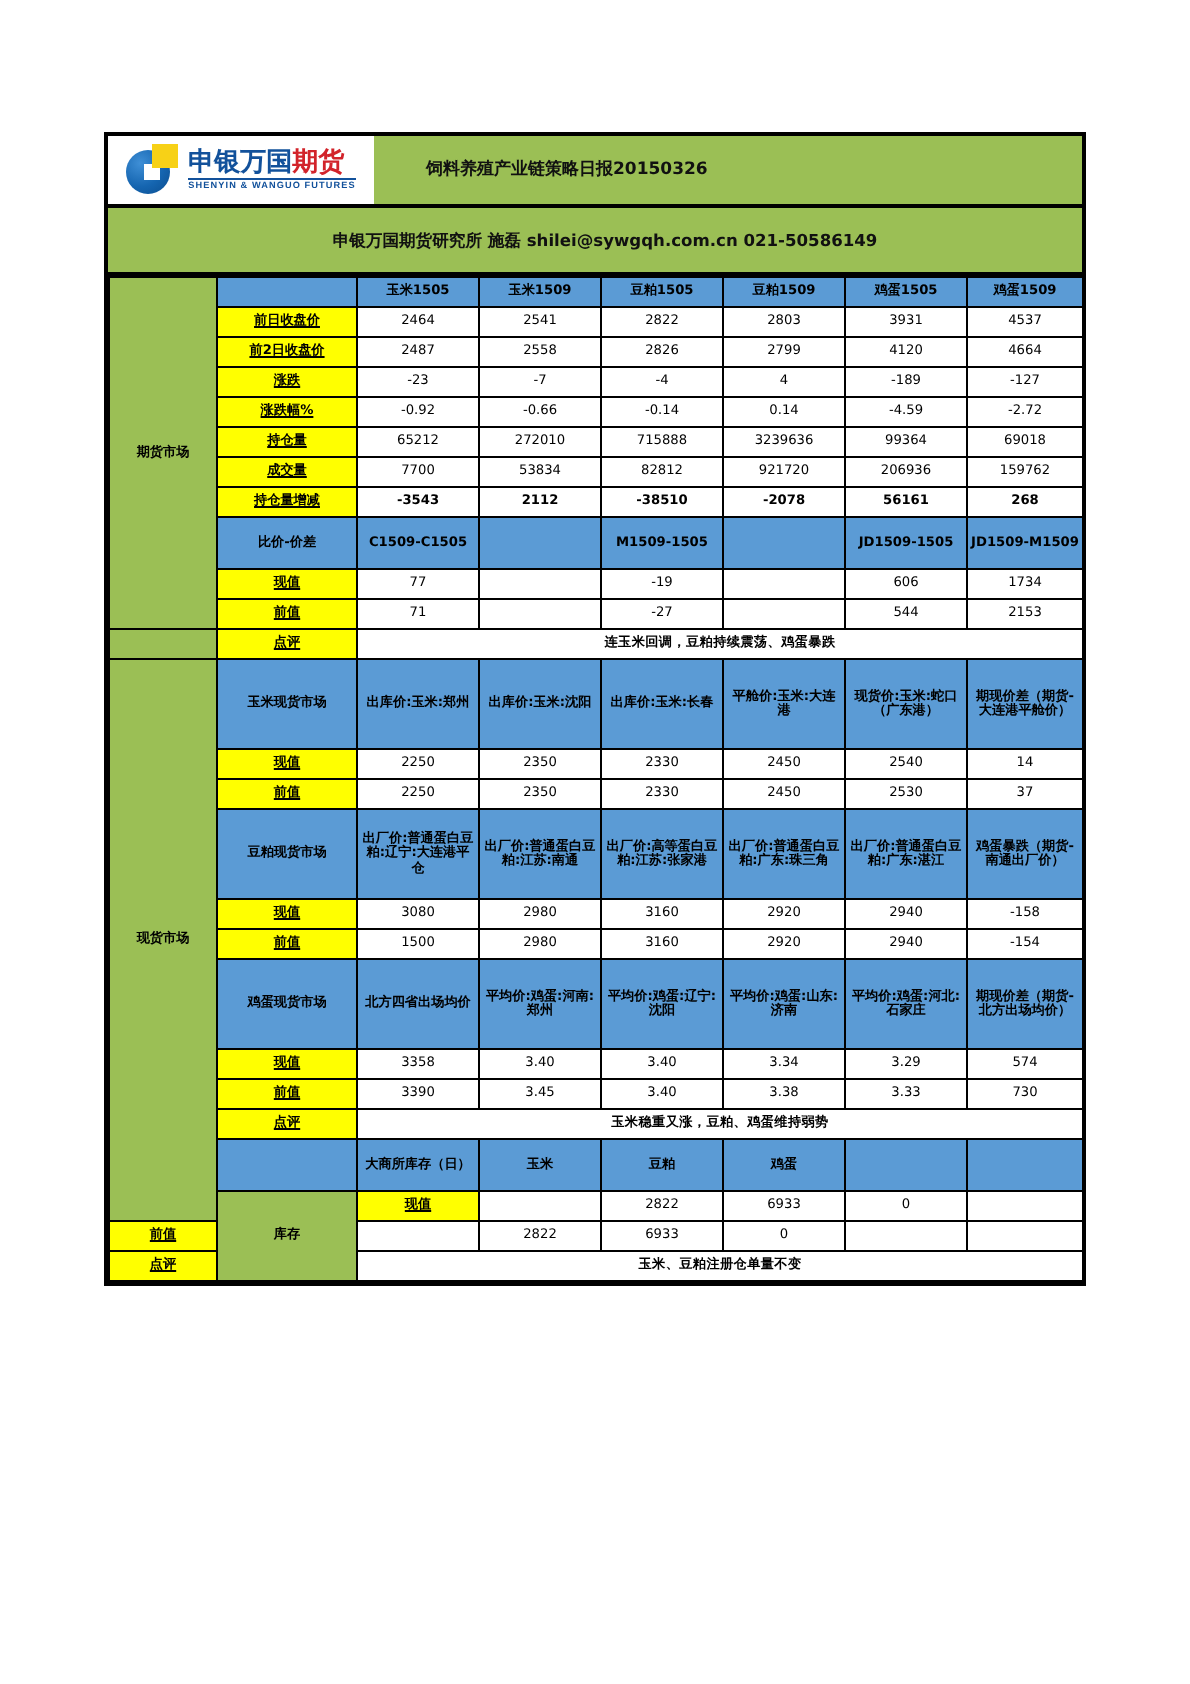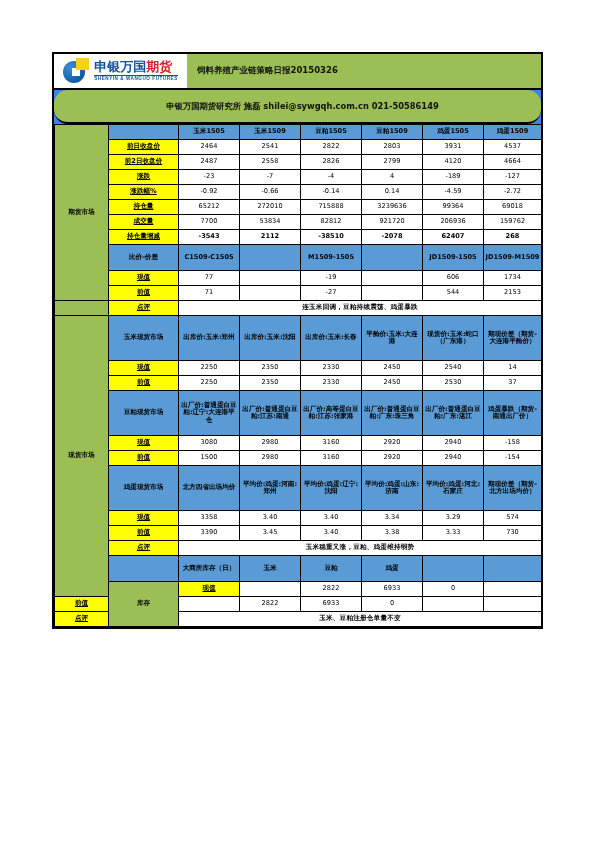--- a/index.html
+++ b/index.html
@@ -6,21 +6,21 @@
   body{
     width:595px;height:842px;
     background:#ffffff;
     font-family:"Liberation Sans","DejaVu Sans",sans-serif;
     -webkit-font-smoothing:none;
   }
   .page{position:relative;width:595px;height:842px;overflow:hidden;}
 
   
   .report{
-    position:absolute;left:52px;top:52px;width:491px;
+    position:absolute;left:52px;top:66px;width:491px;
     border:2px solid #000;
     box-sizing:border-box;
     background:#3b82f6;
   }
   .hdr-row{display:flex;align-items:stretch;border-bottom:2px solid #000;}
   .logo-cell{
     width:133px;background:#ffffff;display:flex;align-items:center;
     justify-content:center;padding:4px 2px;box-sizing:border-box;
   }
   .logo-wrap{display:flex;align-items:center;}
@@ -39,31 +39,30 @@
   .logo-cn{font-size:13px;font-weight:bold;letter-spacing:0px;white-space:nowrap;}
   .logo-cn .b{color:#12519b;}
   .logo-cn .r{color:#d2232a;}
   .logo-en{
     font-size:4.6px;color:#12519b;font-weight:bold;letter-spacing:.55px;
     white-space:nowrap;margin-top:1.5px;
     border-top:1px solid #12519b;padding-top:1px;
   }
   .title-cell{
     flex:1;background:#9BBF55;display:flex;align-items:center;
-    padding-left:10px;box-sizing:border-box;
+    padding-left:26px;box-sizing:border-box;
   }
   .title-cell span{
     font-size:8.5px;font-weight:bold;color:#111;
     font-family:"DejaVu Sans","Liberation Sans",sans-serif;
   }
   .contact-row{
     background:#9BBF55;height:34px;display:flex;align-items:center;
     justify-content:center;padding-left:10px;box-sizing:border-box;
     border-bottom:2px solid #000;
-    border-radius:14px;
   }
   .contact-row span{
     font-size:8.3px;font-weight:bold;color:#111;
     font-family:"DejaVu Sans","Liberation Sans",sans-serif;
   }
 
   
   table.grid{
     border-collapse:collapse;width:100%;table-layout:fixed;
     background:#9BBF55;
@@ -212,21 +211,21 @@
         <td class="val">921720</td>
         <td class="val">206936</td>
         <td class="val">159762</td>
       </tr>
       <tr>
         <td class="lbl">持仓量增减</td>
         <td class="val-b">-3543</td>
         <td class="val-b">2112</td>
         <td class="val-b">-38510</td>
         <td class="val-b">-2078</td>
-        <td class="val-b">62407</td>
+        <td class="val-b">56161</td>
         <td class="val-b">268</td>
       </tr>
 
       <tr class="tall">
         <td class="hd">比价-价差</td>
         <td class="hd-sm">C1509-C1505</td>
         <td class="blank-blue"></td>
         <td class="hd-sm">M1509-1505</td>
         <td class="blank-blue"></td>
         <td class="hd-sm">JD1509-1505</td>

